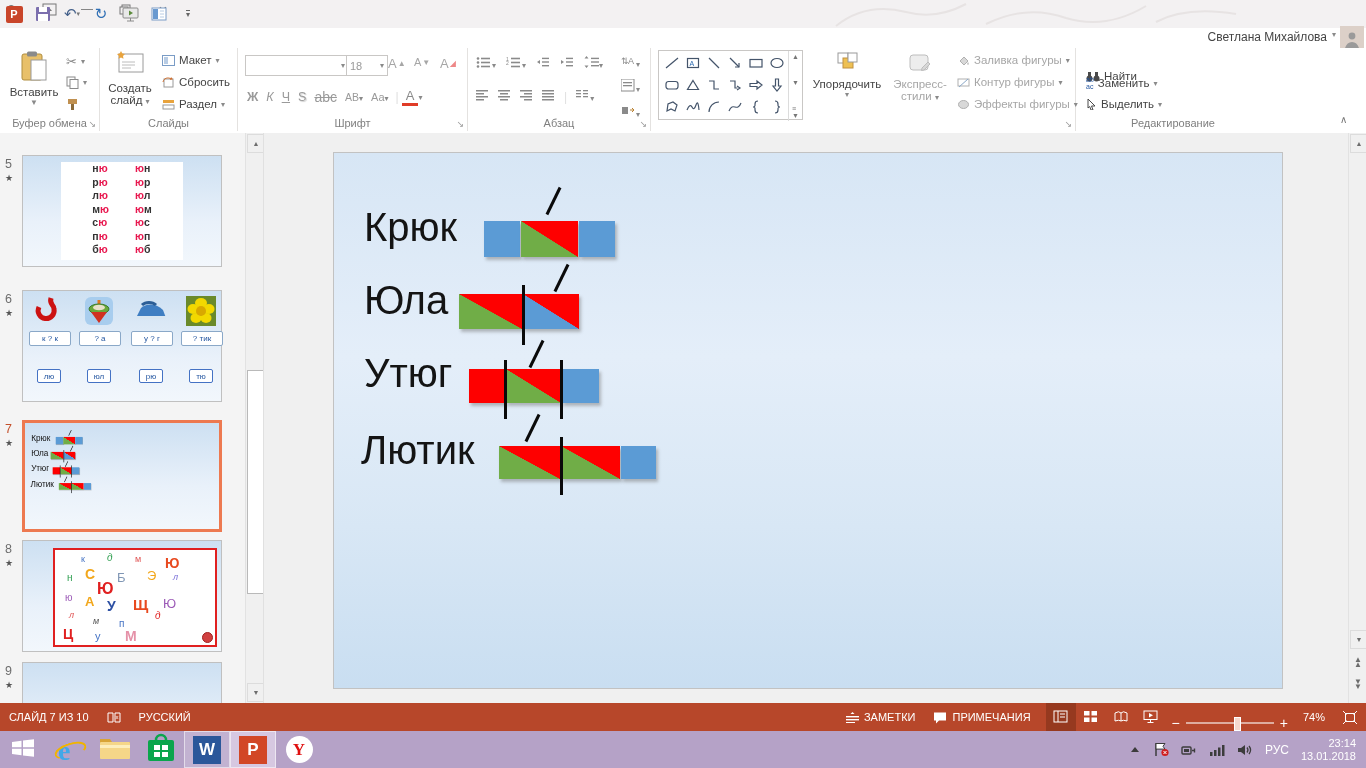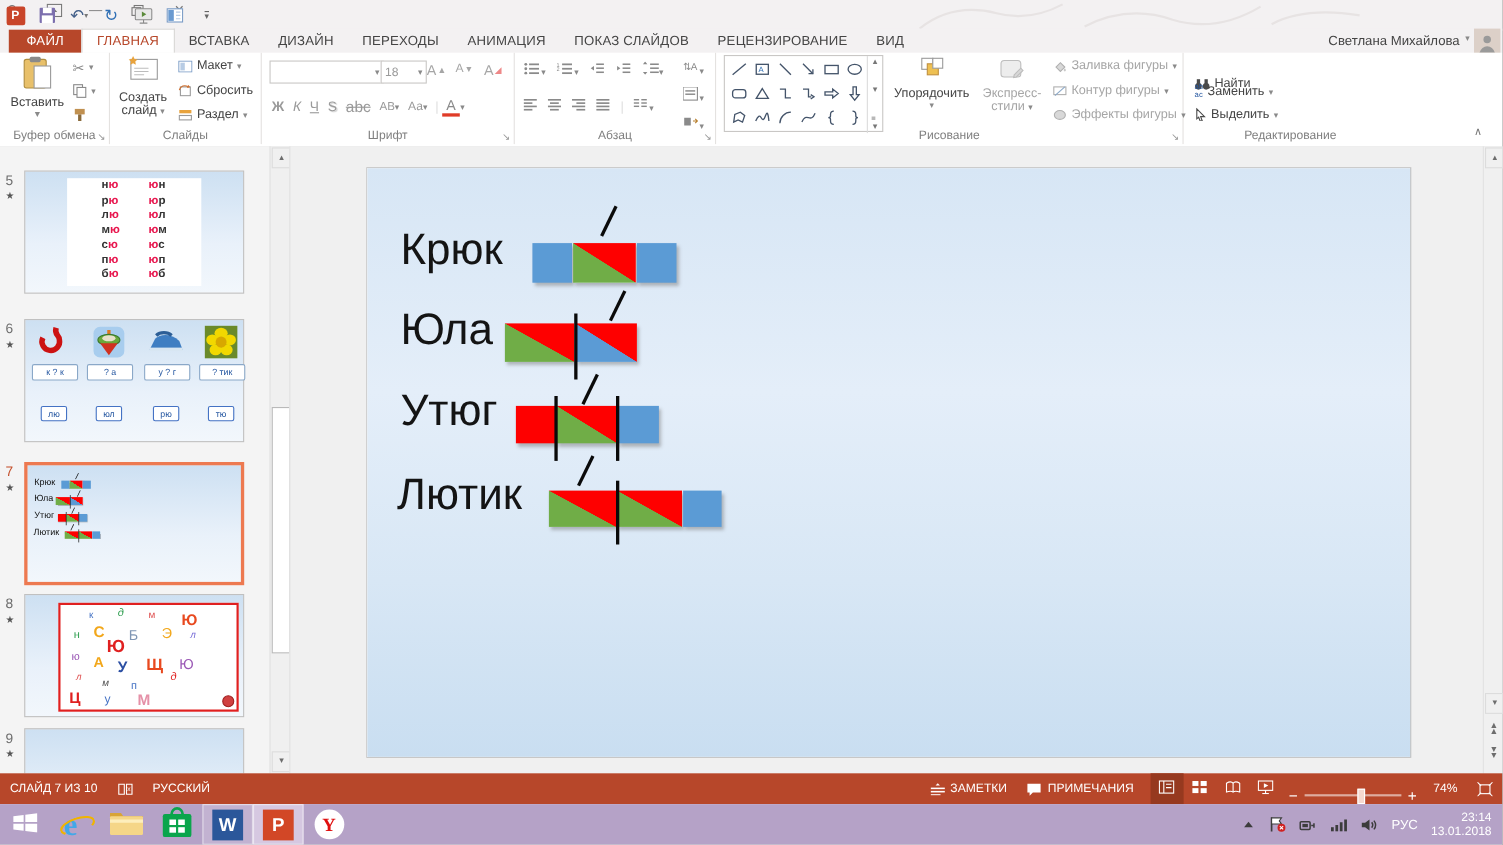--- a/index.html
+++ b/index.html
@@ -144,31 +144,20 @@
             <rect x="3" y="1" width="8" height="7" fill="none" stroke="#777"></rect>
             <rect x="1" y="3" width="8" height="7" fill="#f3f1f2" stroke="#777"></rect>
           </svg>
         </div>
         <div class="wbtn">
           <span style="font-size:15px;color:#777">×</span>
         </div>
       </div>
   </div>
 
-  <div id="tabrow" class="abs">
-      <div class="tab file">ФАЙЛ</div>
-      <div class="tab active">ГЛАВНАЯ</div>
-      <div class="tab">ВСТАВКА</div>
-      <div class="tab">ДИЗАЙН</div>
-      <div class="tab">ПЕРЕХОДЫ</div>
-      <div class="tab">АНИМАЦИЯ</div>
-      <div class="tab">ПОКАЗ СЛАЙДОВ</div>
-      <div class="tab">РЕЦЕНЗИРОВАНИЕ</div>
-      <div class="tab">ВИД</div>
-    </div>
   <div id="user-area">
     <span>Светлана Михайлова</span>
     <span class="car">▾</span>
   </div>
   <div id="avatar">
     <svg width="18" height="18" viewBox="0 0 18 18">
       <circle cx="9" cy="6" r="3.4" fill="#9a9a9a"></circle>
         <path d="M2 18 q2 -6 7 -6 q5 0 7 6z" fill="#9a9a9a"></path>
     </svg>
   </div>
@@ -517,21 +506,20 @@
         <span>Контур фигуры</span>
           <span class="car">▾</span>
         </div>
       <div class="sbtn gray" style="left:306px;top:50px">
         <svg width="13" height="11">
             <ellipse cx="6.5" cy="5.5" rx="5" ry="4" fill="#d8d8d8" stroke="#b0b0b0"></ellipse>
           </svg>
         <span>Эффекты фигуры</span>
           <span class="car">▾</span>
         </div>
-      <div class="grp-label">Рисование</div>
       <div class="launcher">↘</div>
     </div>
 
     <div class="grp" id="grp-editing" style="left:1076px;width:194px;border-right:none">
       <div class="sbtn" style="left:10px;top:22px">
         <svg width="14" height="12">
             <circle cx="3.5" cy="8.5" r="3" fill="#4a4a4a"></circle>
             <circle cx="10.5" cy="8.5" r="3" fill="#4a4a4a"></circle>
             <rect x="2" y="2" width="3" height="5" fill="#4a4a4a"></rect>
             <rect x="9" y="2" width="3" height="5" fill="#4a4a4a"></rect>

